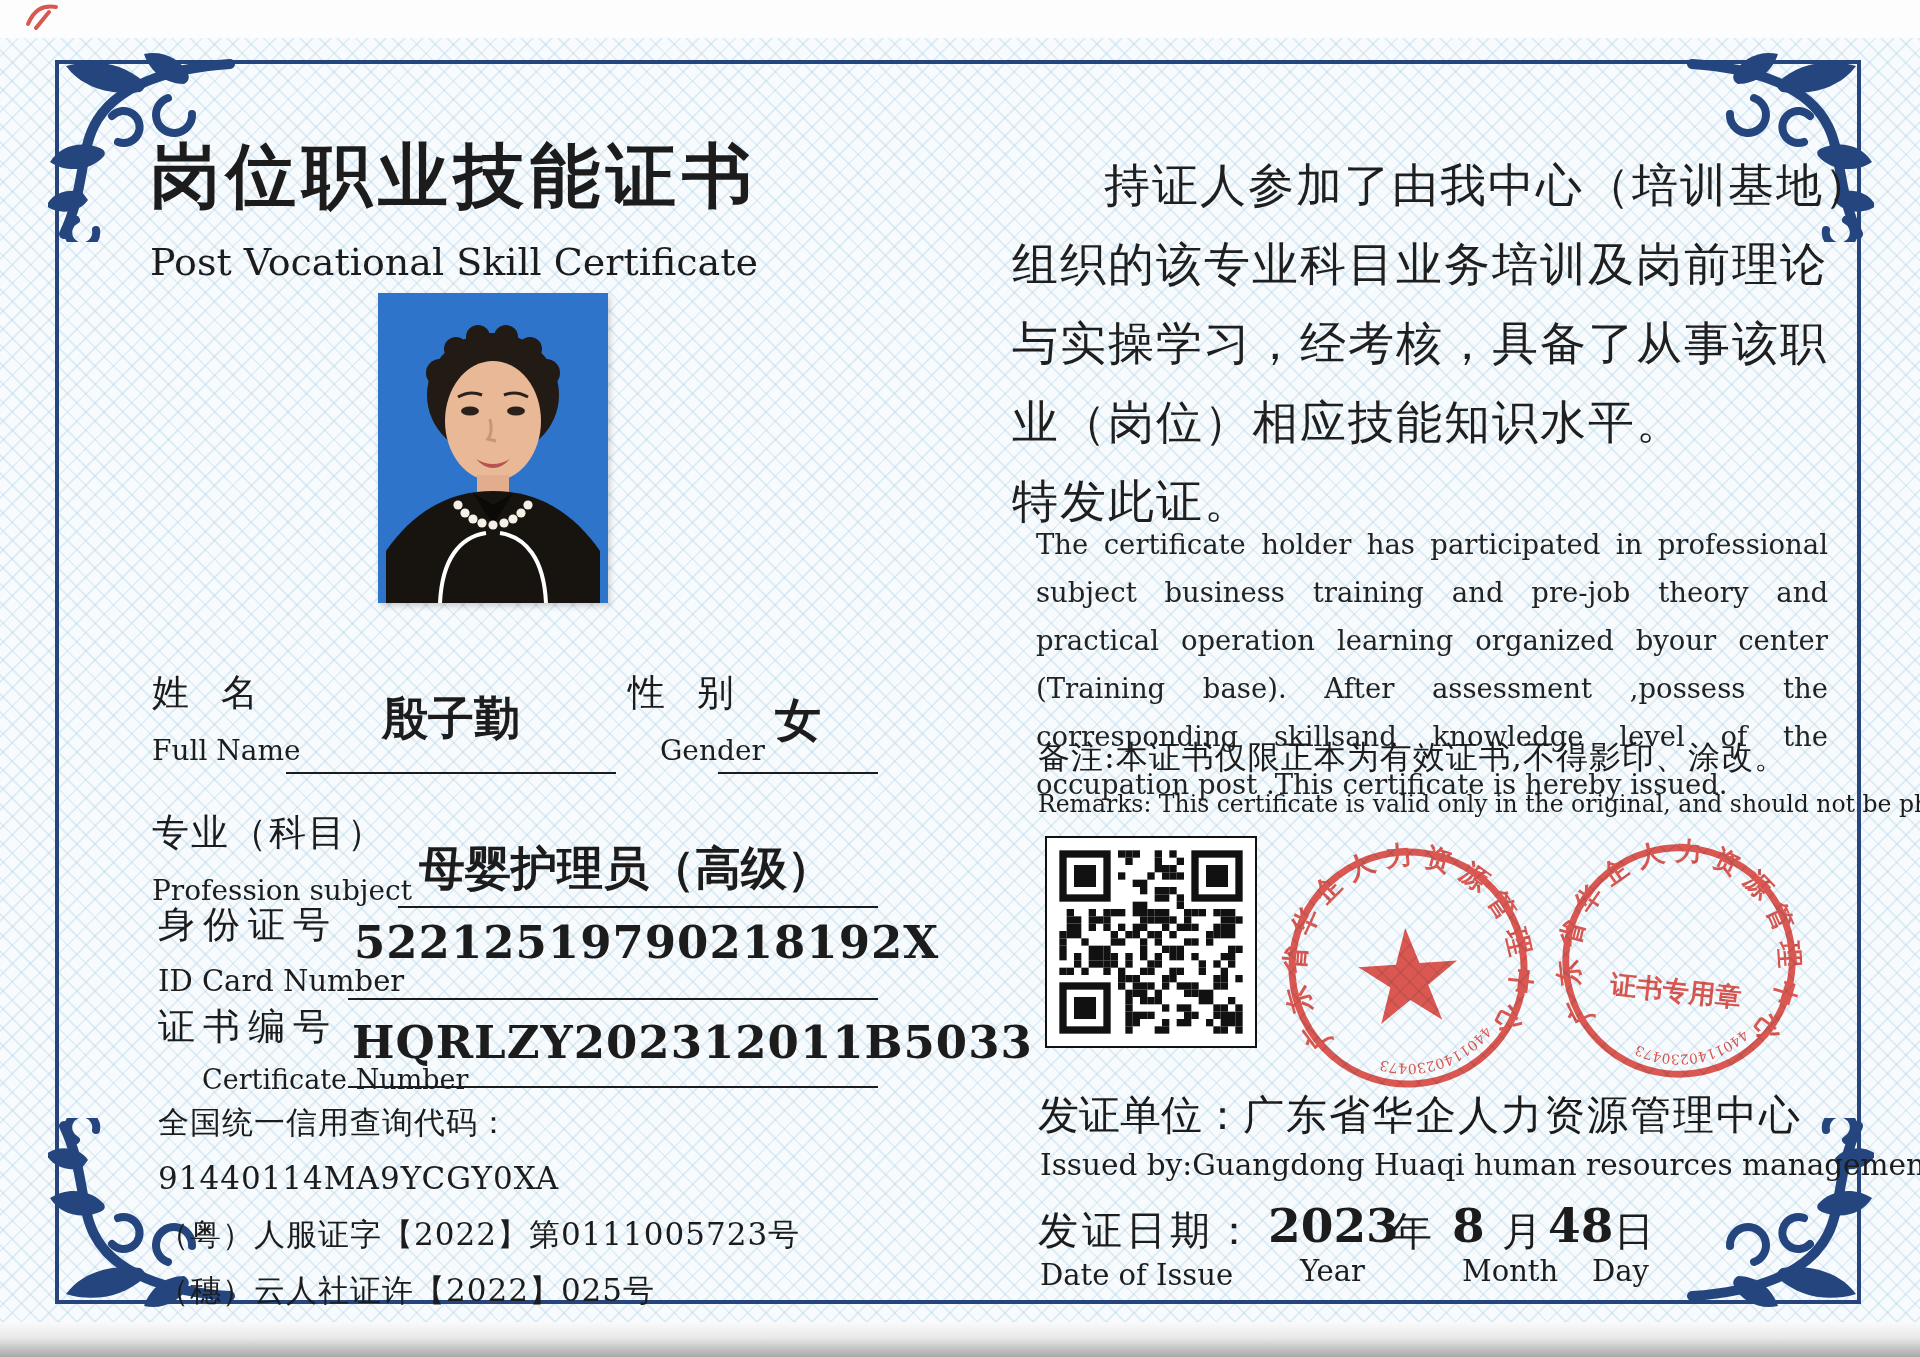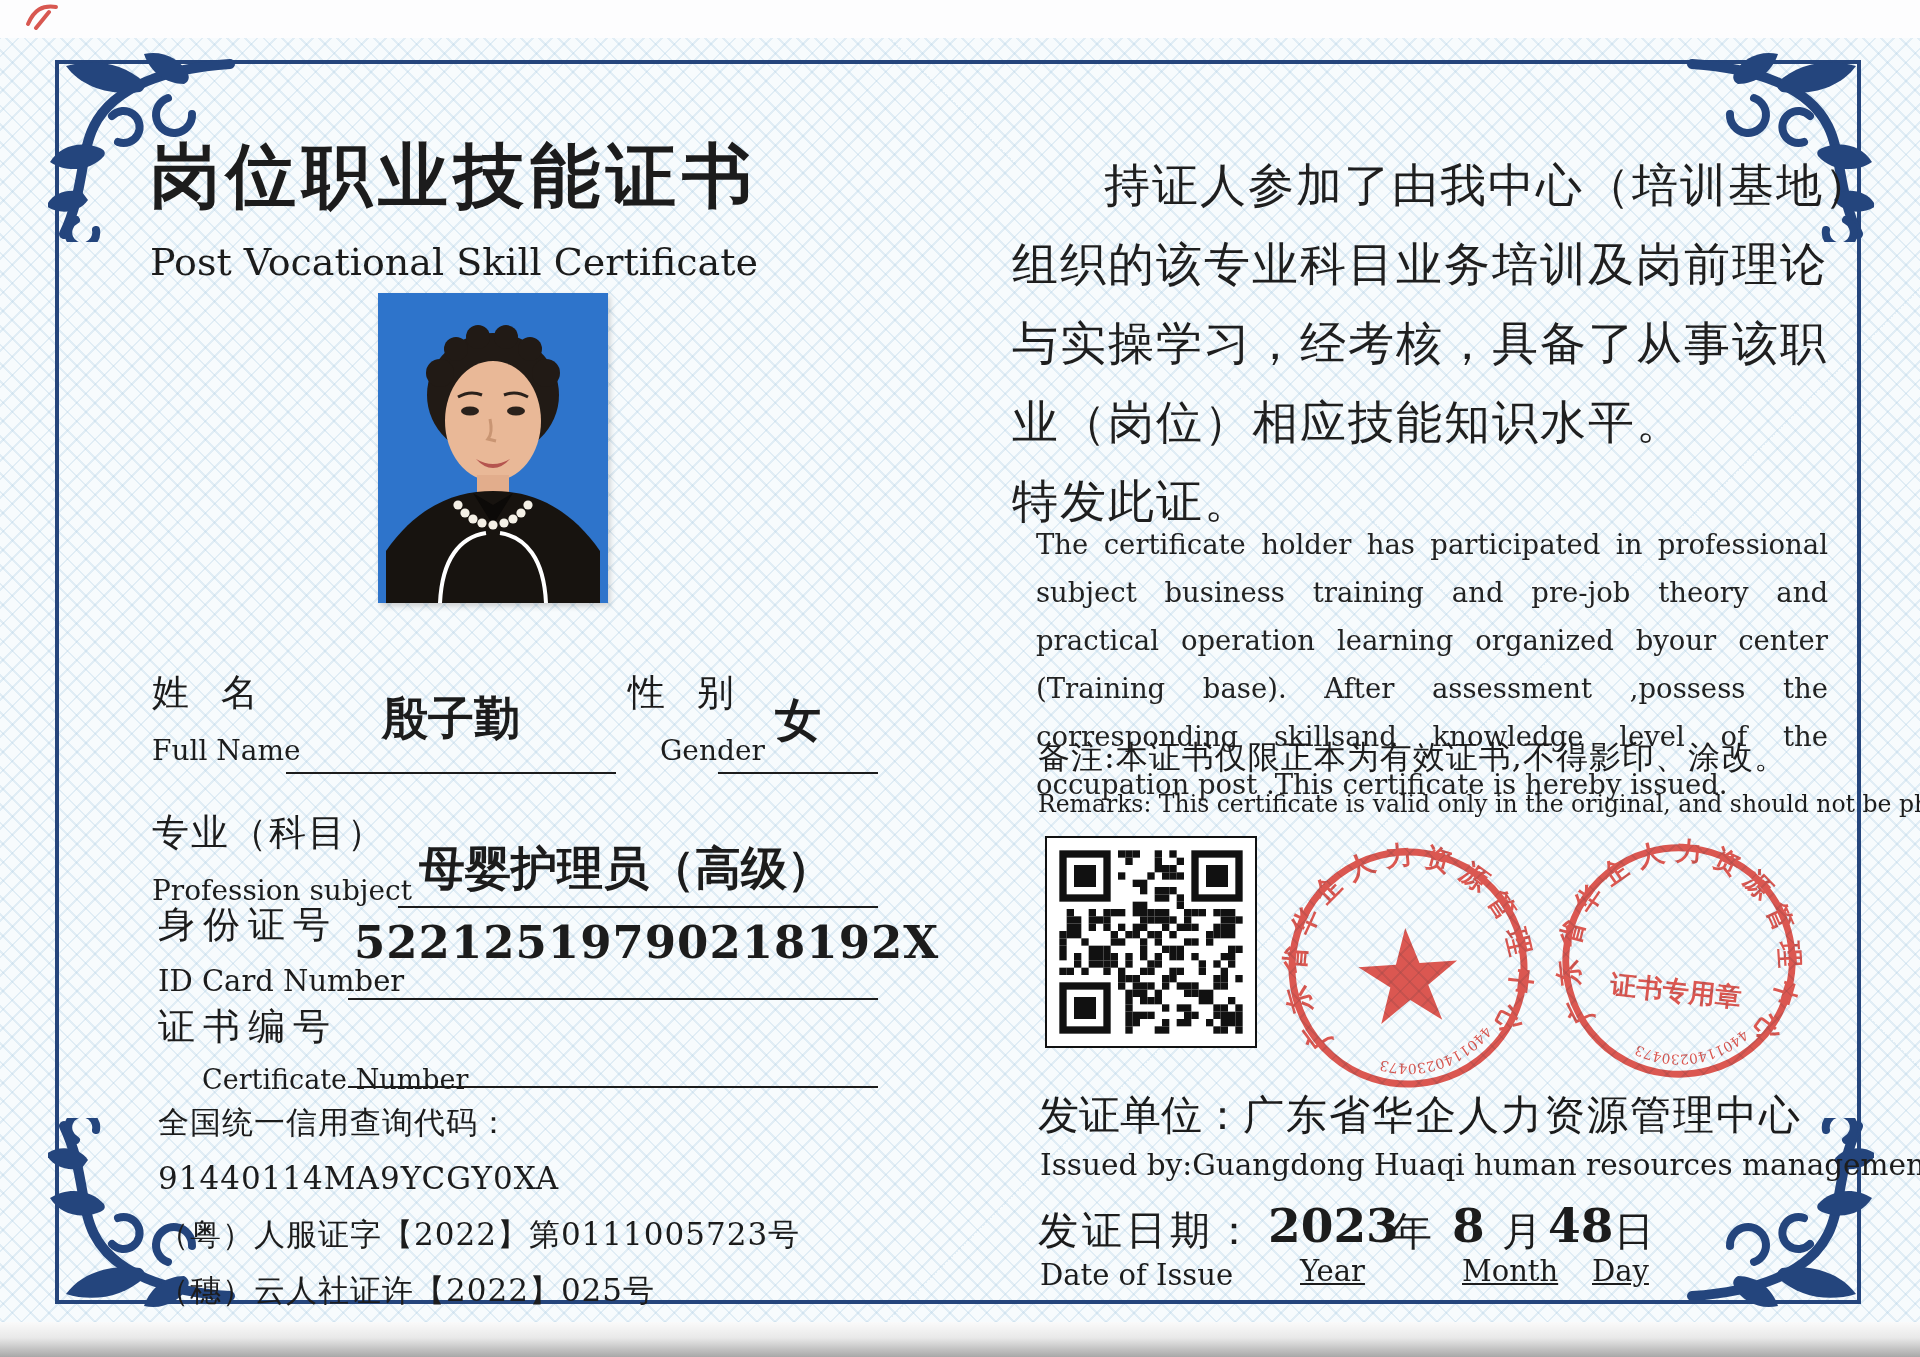--- a/index.html
+++ b/index.html
@@ -40,21 +40,21 @@
   .seal{mix-blend-mode:multiply;opacity:.92;}
   .seal-left{left:1282px;top:842px;width:252px;height:252px;transform:rotate(-4deg);}
   .seal-right{left:1556px;top:838px;width:246px;height:246px;transform:rotate(6deg);}
   .issuer-cn{left:1038px;top:1088px;white-space:nowrap;font-size:41px;}
   .issuer-cn .val{letter-spacing:2px;}
   .issuer-en{left:1040px;top:1148px;font-size:29.5px;white-space:nowrap;}
   .date-lbl{left:1038px;top:1203px;font-size:40px;letter-spacing:4px;white-space:nowrap;}
   .date-lbl-en{left:1040px;top:1258px;font-size:29px;white-space:nowrap;}
   .d-num{font-size:47px;font-weight:bold;white-space:nowrap;}
   .d-unit{font-size:40px;white-space:nowrap;}
-  .d-sub{font-size:29px;white-space:nowrap;text-decoration:underline;}
+  .d-sub{font-size:29px;white-space:nowrap;}
   .redmark{left:22px;top:0px;width:44px;height:30px;}
 </style>
 </head>
 <body>
 
 <div class="sheet">
 
   <div class="abs scan-top"></div>
 
   <svg class="abs redmark" viewBox="0 0 44 30">
@@ -187,20 +187,21 @@
   <div class="abs f-val" style="left:402px;top:838px;margin-left:17px;">母婴护理员（高级）</div>
 
   <div class="abs lbl-cn" style="left:158px;top:900px;letter-spacing:8px;text-align:right;">身份证号</div>
   <div class="abs lbl-en" style="left:158px;top:964px;font-size:29px;">ID Card Number</div>
   <div class="abs u-line" style="left:348px;top:998px;width:530px;"></div>
   <div class="abs f-val-num" style="left:354px;top:916px;">52212519790218192X</div>
 
   <div class="abs lbl-cn" style="left:158px;top:1002px;letter-spacing:8px;">证书编号</div>
   <div class="abs lbl-en" style="left:158px;top:1064px;font-size:27px;margin-left:44px;">Certificate Number</div>
   <div class="abs u-line" style="left:348px;top:1086px;width:530px;"></div>
+  <div class="abs f-val-num" style="left:352px;top:1016px;">HQRLZY202312011B5033</div>
 
   <div class="abs footer-left">
     <div>全国统一信用查询代码：91440114MA9YCGY0XA</div>
     <div>（粤）人服证字【2022】第0111005723号</div>
     <div>（穗）云人社证许【2022】025号</div>
     <div>查询网址:www.hqrIzy.cn</div>
   </div>
 
   <div class="abs para-cn">
     <div class="indent">持证人参加了由我中心（培训基地）</div>

